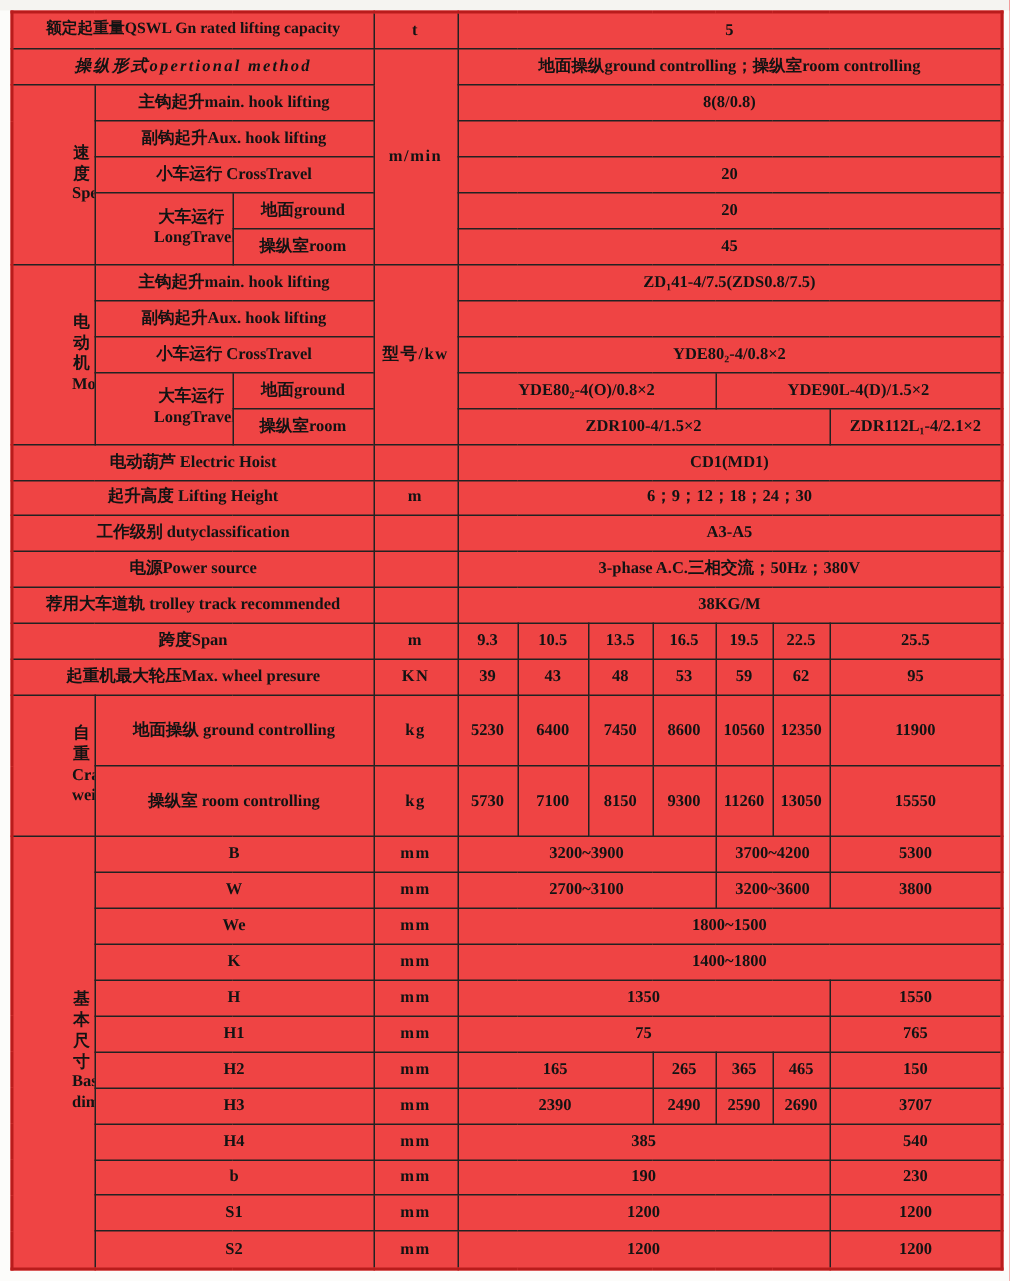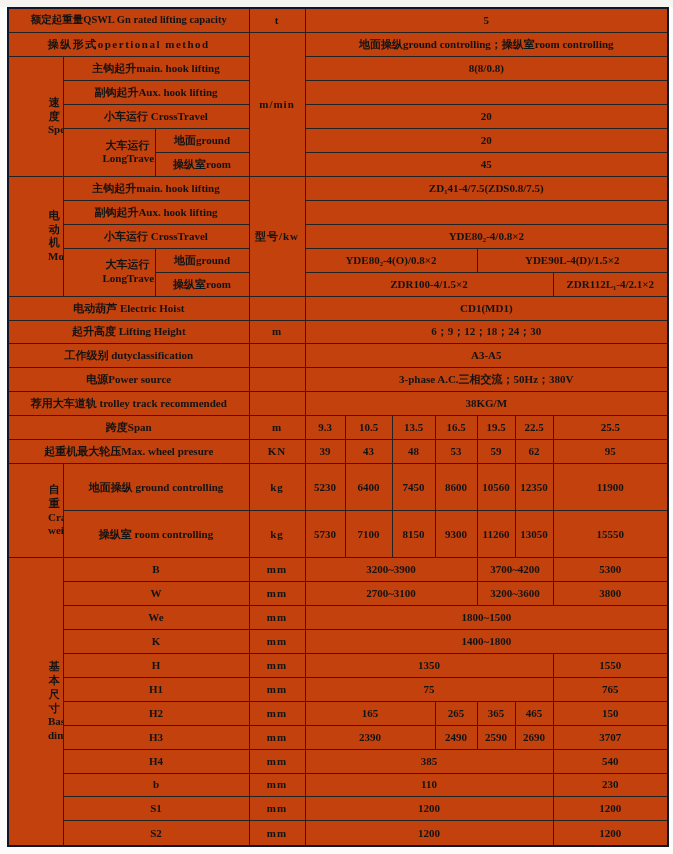--- a/index.html
+++ b/index.html
@@ -12,37 +12,37 @@
     width:673px;height:854px;
     background:#fcfcfa;
     box-sizing:border-box;
     position:relative;
   }
   table.spec{
     border-collapse:collapse;
     table-layout:fixed;
     width:660px;height:840px;
     margin:7px 0 0 7px;
-    background:#c2410c;
-    border:2px solid #0f172a;
+    background:#ef4444;
+    border:2px solid #b91c1c;
   }
   td{
     border:1px solid #222;
     text-align:center;
     vertical-align:middle;
     font-weight:bold;
     font-size:11px;
     color:#131313;
     padding:0 2px;
     overflow:hidden;
     line-height:1.2;
   }
   td.g{white-space:pre-line;line-height:1.25;padding-left:39px;}
   td.u{letter-spacing:1px;}
-  td.method-l{letter-spacing:1.5px;}
+  td.method-l{letter-spacing:1.5px;font-style:italic;}
   td.small{font-size:10.5px;}
 </style>
 </head>
 <body>
 
 <div class="sheet">
 <table class="spec">
   <colgroup>
     <col style="width:55px">
         <col style="width:92px">
@@ -280,21 +280,21 @@
     <tr>
       <td colspan="2">H4</td>
       <td class="u">mm</td>
       <td colspan="6">385</td>
       <td>540</td>
     </tr>
 
     <tr>
       <td colspan="2">b</td>
       <td class="u">mm</td>
-      <td colspan="6">110</td>
+      <td colspan="6">190</td>
       <td>230</td>
     </tr>
 
     <tr>
       <td colspan="2">S1</td>
       <td class="u">mm</td>
       <td colspan="6">1200</td>
       <td>1200</td>
     </tr>
 

